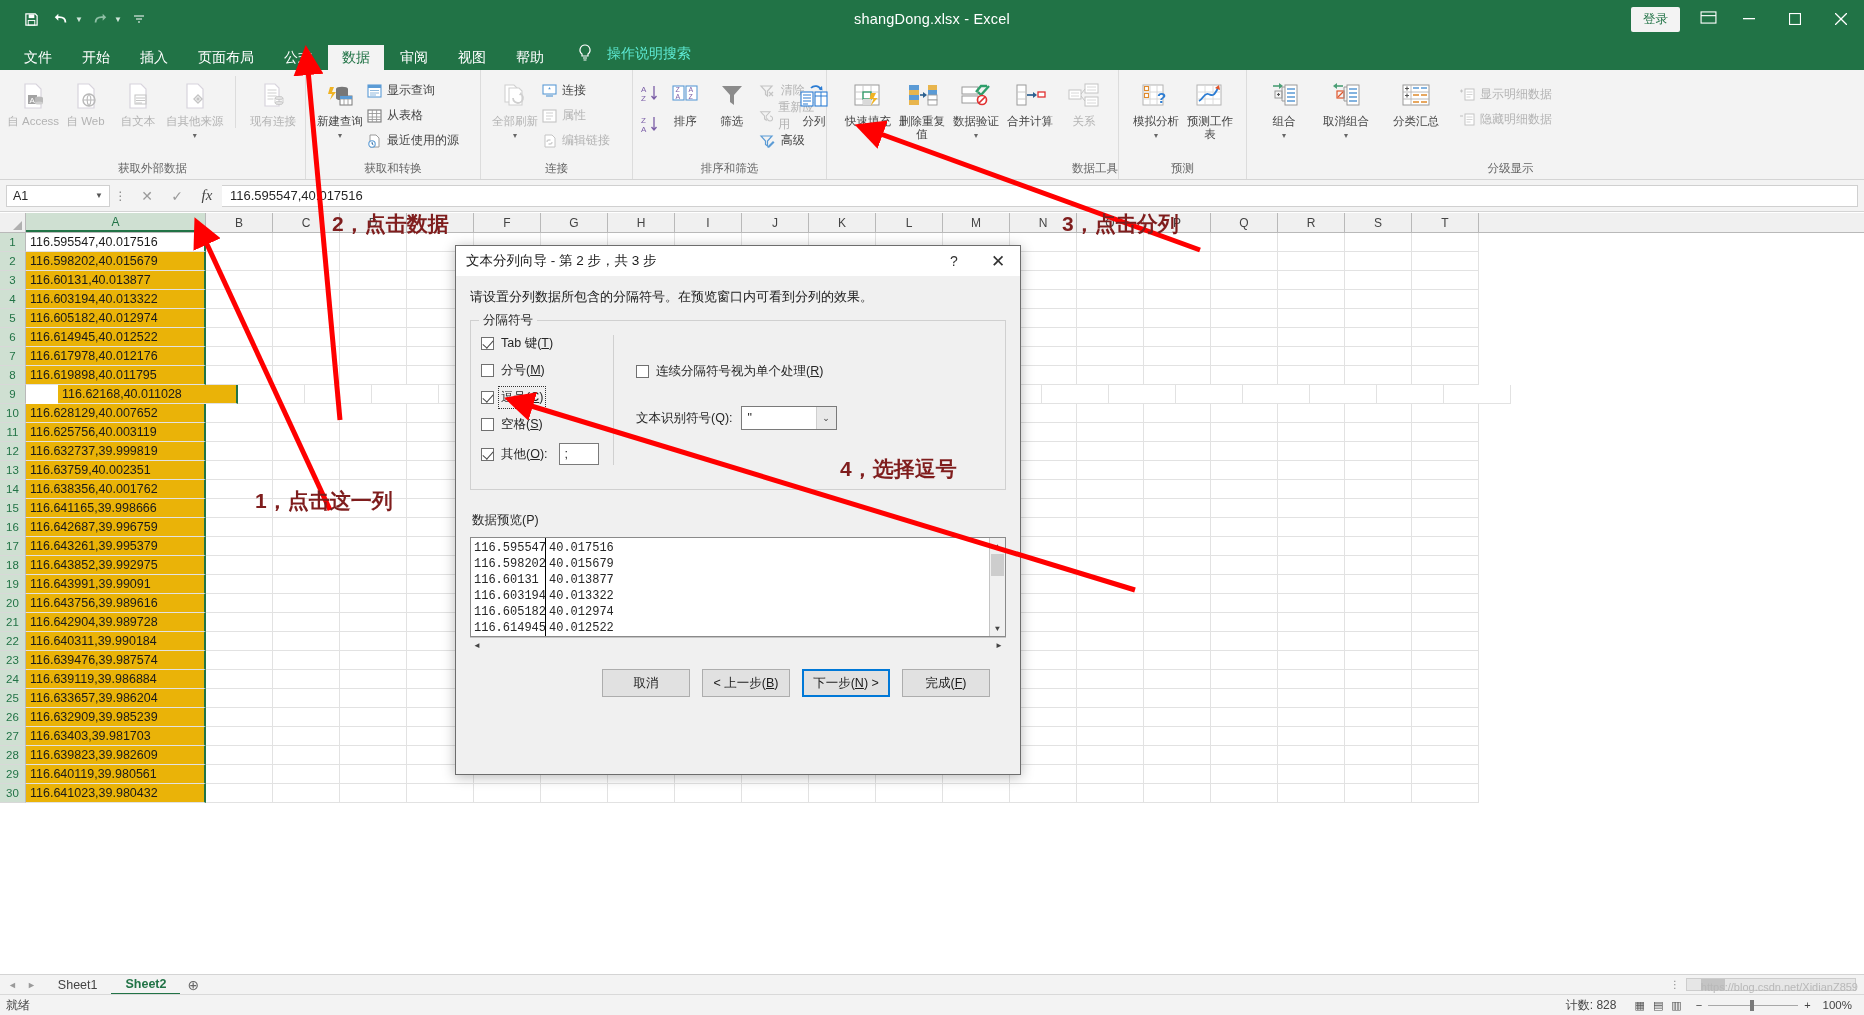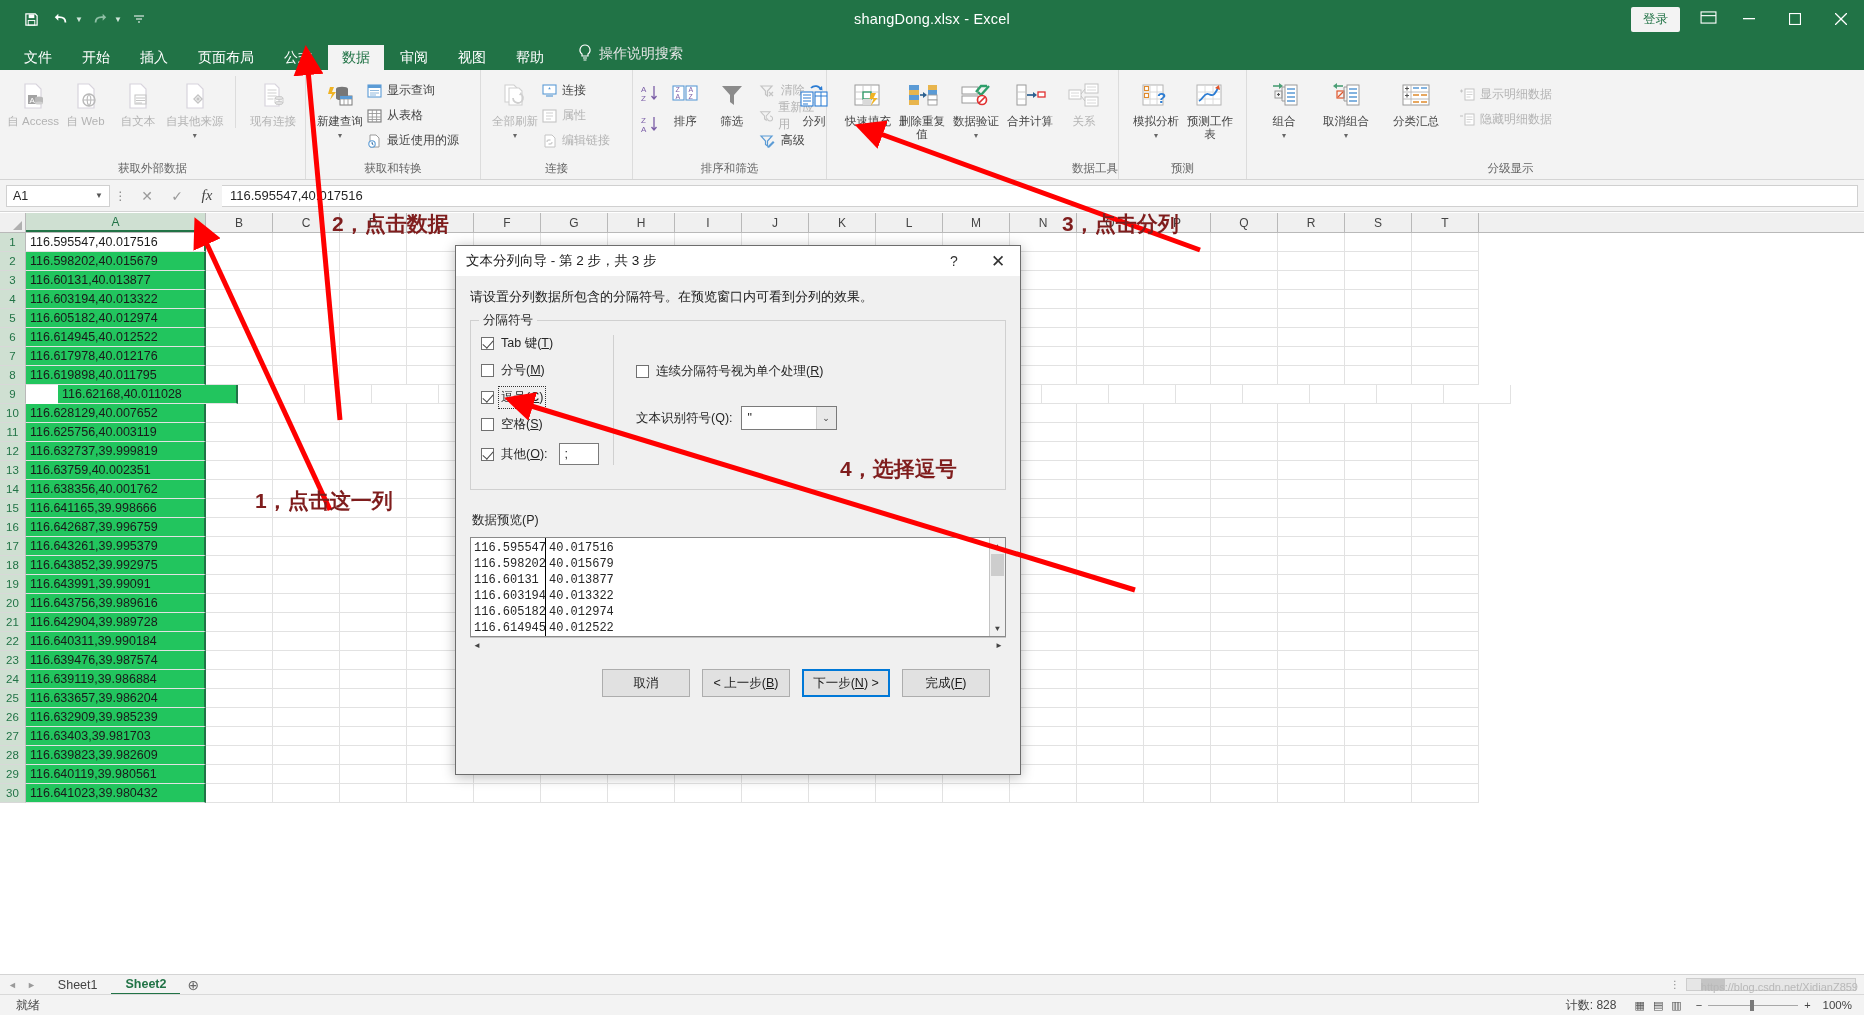--- a/index.html
+++ b/index.html
@@ -36,21 +36,21 @@
   .ribbon-display{ width:36px; text-align:center; color:#fff; font-size:14px; }
   .wbtn{ width:46px; height:38px; display:flex; align-items:center; justify-content:center; color:#ffffff; font-size:13px;}
 
   
   .tabbar{ height:32px; background:#217346; display:flex; align-items:flex-end; padding-left:10px; position:relative;}
   .tab{
     color:#ffffff; font-size:14px; padding:5px 14px 6px 14px; margin-right:2px;
     line-height:1;
   }
   .tab.active{ background:#f3f3f3; color:#217346; }
-  .tellme{ display:flex; align-items:center; gap:7px; color:#e5e5e5; font-size:14px; padding:5px 10px 6px 18px;justify-content:space-between;}
+  .tellme{ display:flex; align-items:center; gap:15px; color:#5eead4; font-size:14px; padding:5px 10px 6px 18px;justify-content:space-between;}
   .bulb{ font-size:15px; }
 
   
   .ribbon{
     height:110px; background:#f3f3f3; border-bottom:1px solid #d4d4d4;
     display:flex; position:relative; overflow:hidden;
   }
   .rgroup{ position:relative; display:flex; flex-direction:column; justify-content:space-between;
            padding:4px 0 0 0; height:100%; }
   .rgroup + .rgroup{ border-left:1px solid #dcdcdc; }
@@ -94,40 +94,40 @@
   .ch.sel{ background:#cfe0d2; color:#217346; border-bottom:2px solid #217346;}
   .rows{ display:flex; }
   .rowhdrs{ width:26px; }
   .rh{ height:19px; border-right:1px solid #b9b9b9; border-bottom:1px solid #d8d8d8; background:#f0f0f0;
        font-size:11.5px; color:#444; display:flex; align-items:center; justify-content:center;}
   .rh.sel{ background:#cfe0d2; color:#217346; }
   .cells{ flex:1; }
   .row{ display:flex; height:19px; }
   .cell{ border-right:1px solid #e2e2e2; border-bottom:1px solid #e2e2e2; font-size:12.5px;
          display:flex; align-items:center; padding-left:4px; overflow:hidden; white-space:nowrap;}
-  .cell.acol{ width:180px; background:#22c55e; border-right:2px solid #217346; color:#1a1a1a;}
+  .cell.acol{ width:180px; background:#eab308; border-right:2px solid #217346; color:#1a1a1a;}
   .cell.acol.first{ background:#ffffff; }
 
   
   .sheetbar{
     position:absolute; left:0; right:0; bottom:21px; height:20px; background:#f3f3f3;
     display:flex; align-items:center; border-top:1px solid #d4d4d4;
   }
   .navbtns{ display:flex; gap:10px; padding:0 8px; color:#9a9a9a; font-size:9px;}
   .stab{ font-size:12.5px; padding:2px 14px; color:#444; }
   .stab.active{ color:#217346; border-bottom:2px solid #217346; font-weight:bold;}
   .addsheet{ width:26px; text-align:center; color:#666; font-size:14px;}
   .sb-right{ margin-left:auto; display:flex; align-items:center; gap:6px; padding-right:8px;}
   .hscroll{ width:170px; height:13px; background:#e6e6e6; border:1px solid #cdcdcd; position:relative;}
   .hscroll .thumb{ position:absolute; left:14px; top:0; bottom:0; width:24px; background:#c4c4c4;}
   .statusbar{
     position:absolute; left:0; right:0; bottom:0; height:21px; background:#f3f3f3;
     border-top:1px solid #d9d9d9; display:flex; align-items:center; font-size:12px; color:#444;
   }
-  .sb-mode{ padding-left:16px; }
+  .sb-mode{ padding-left:6px; }
   .sb-count{ margin-left:auto; padding-right:18px; }
   .viewbtns{ display:flex; gap:8px; padding-right:14px; color:#555; font-size:11px;}
   .zoomslider{ display:flex; align-items:center; gap:6px; padding-right:12px;}
   .zline{ width:90px; height:1px; background:#a8a8a8; position:relative;}
   .zline:after{ content:""; position:absolute; left:42px; top:-5px; width:4px; height:11px; background:#7a7a7a;}
   .watermark{ position:absolute; right:6px; bottom:22px; font-size:11px; color:#b8b8b8;}
 
   
   .dlg{
     position:absolute; left:455px; top:245px; width:566px; height:530px;

